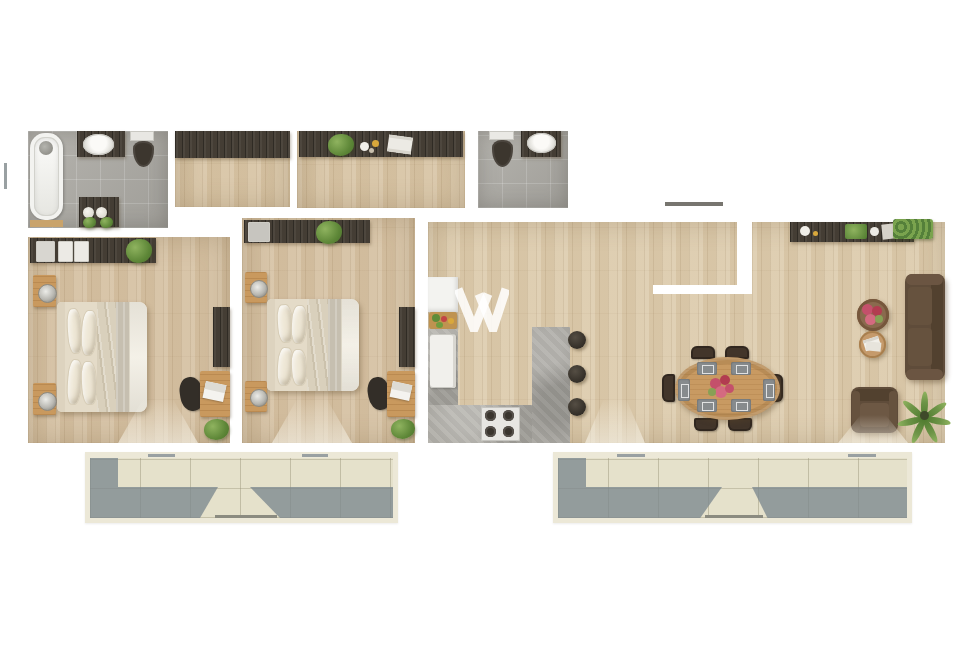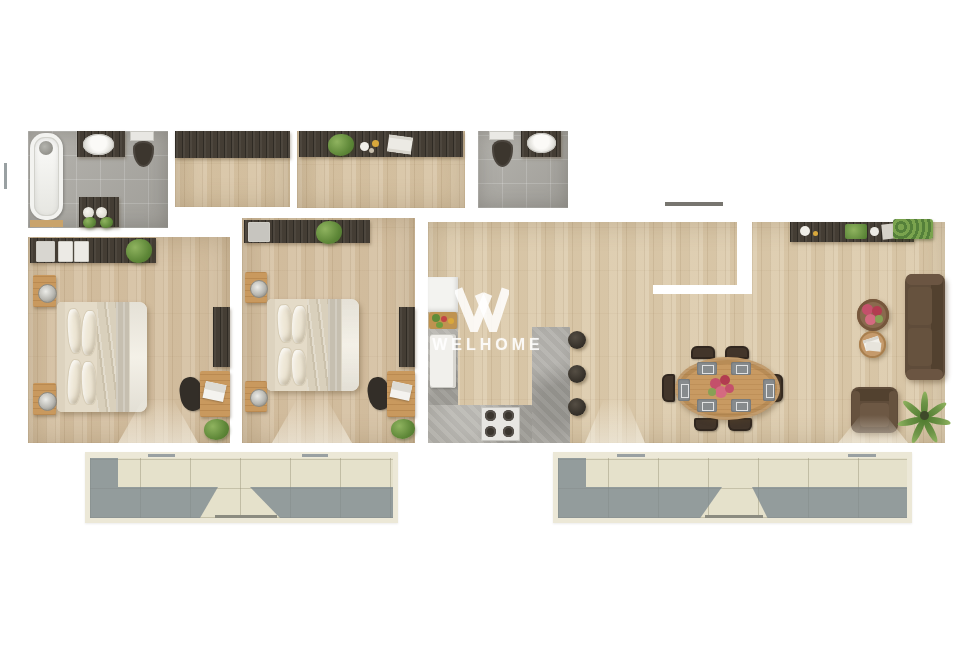--- a/index.html
+++ b/index.html
@@ -334,16 +334,15 @@
     <div class="abs graymark" style="left:64px;top:2px;width:28px;height:3px;"></div>
     <div class="abs graymark" style="left:295px;top:2px;width:28px;height:3px;"></div>
     <div class="abs" style="left:152px;top:63px;width:58px;height:3px;background:#8b8b80;"></div>
   </div>
 
   <div class="abs" style="left:408px;top:286px;width:160px;height:70px;">
     <svg width="54" height="46" viewBox="0 0 54 46" style="position:absolute;left:47px;top:0;">
       <polyline points="3,3 19,43 33,8" fill="none" stroke="rgba(255,255,255,0.86)" stroke-width="9"></polyline>
       <polyline points="24,8 38,43 51,3" fill="none" stroke="rgba(255,255,255,0.86)" stroke-width="9"></polyline>
     </svg>
-    <div class="wm-text abs" style="left:0;top:50px;width:160px;">WELHOME</div>
   </div>
 
 </div>
 
 </body></html>

